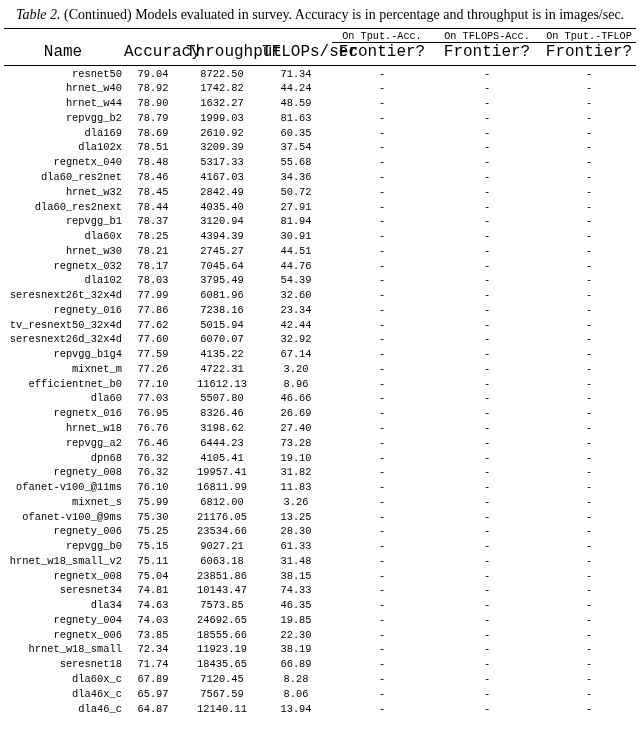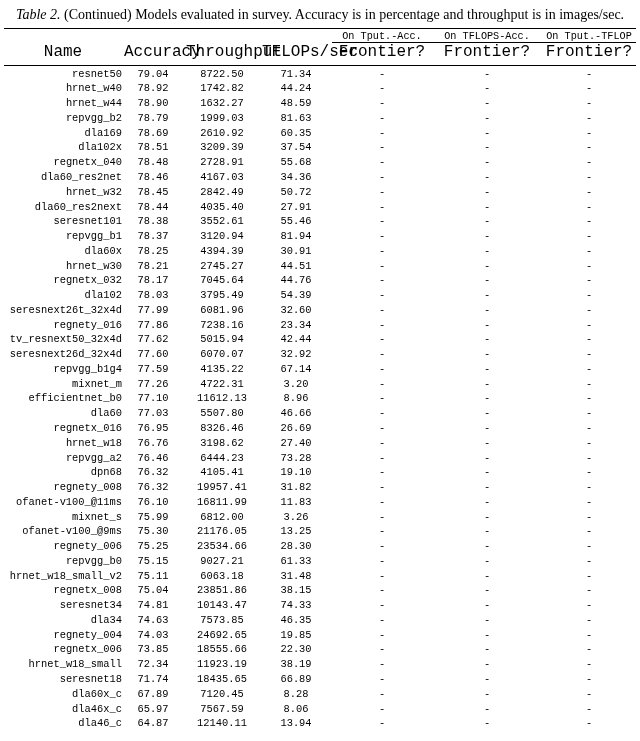--- a/index.html
+++ b/index.html
@@ -183,21 +183,21 @@
           <td class="c-acc">78.51</td>
           <td class="c-tput">3209.39</td>
           <td class="c-tfl">37.54</td>
           <td class="c-f1"><span class="dash">-</span></td>
           <td class="c-f2"><span class="dash">-</span></td>
           <td class="c-f3"><span class="dash">-</span></td>
         </tr>
         <tr>
           <td class="c-name">regnetx_040</td>
           <td class="c-acc">78.48</td>
-          <td class="c-tput">2728.91</td>
+          <td class="c-tput">5317.33</td>
           <td class="c-tfl">55.68</td>
           <td class="c-f1"><span class="dash">-</span></td>
           <td class="c-f2"><span class="dash">-</span></td>
           <td class="c-f3"><span class="dash">-</span></td>
         </tr>
         <tr>
           <td class="c-name">dla60_res2net</td>
           <td class="c-acc">78.46</td>
           <td class="c-tput">4167.03</td>
           <td class="c-tfl">34.36</td>
@@ -212,29 +212,20 @@
           <td class="c-tfl">50.72</td>
           <td class="c-f1"><span class="dash">-</span></td>
           <td class="c-f2"><span class="dash">-</span></td>
           <td class="c-f3"><span class="dash">-</span></td>
         </tr>
         <tr>
           <td class="c-name">dla60_res2next</td>
           <td class="c-acc">78.44</td>
           <td class="c-tput">4035.40</td>
           <td class="c-tfl">27.91</td>
-          <td class="c-f1"><span class="dash">-</span></td>
-          <td class="c-f2"><span class="dash">-</span></td>
-          <td class="c-f3"><span class="dash">-</span></td>
-        </tr>
-        <tr>
-          <td class="c-name">seresnet101</td>
-          <td class="c-acc">78.38</td>
-          <td class="c-tput">3552.61</td>
-          <td class="c-tfl">55.46</td>
           <td class="c-f1"><span class="dash">-</span></td>
           <td class="c-f2"><span class="dash">-</span></td>
           <td class="c-f3"><span class="dash">-</span></td>
         </tr>
         <tr>
           <td class="c-name">repvgg_b1</td>
           <td class="c-acc">78.37</td>
           <td class="c-tput">3120.94</td>
           <td class="c-tfl">81.94</td>
           <td class="c-f1"><span class="dash">-</span></td>

